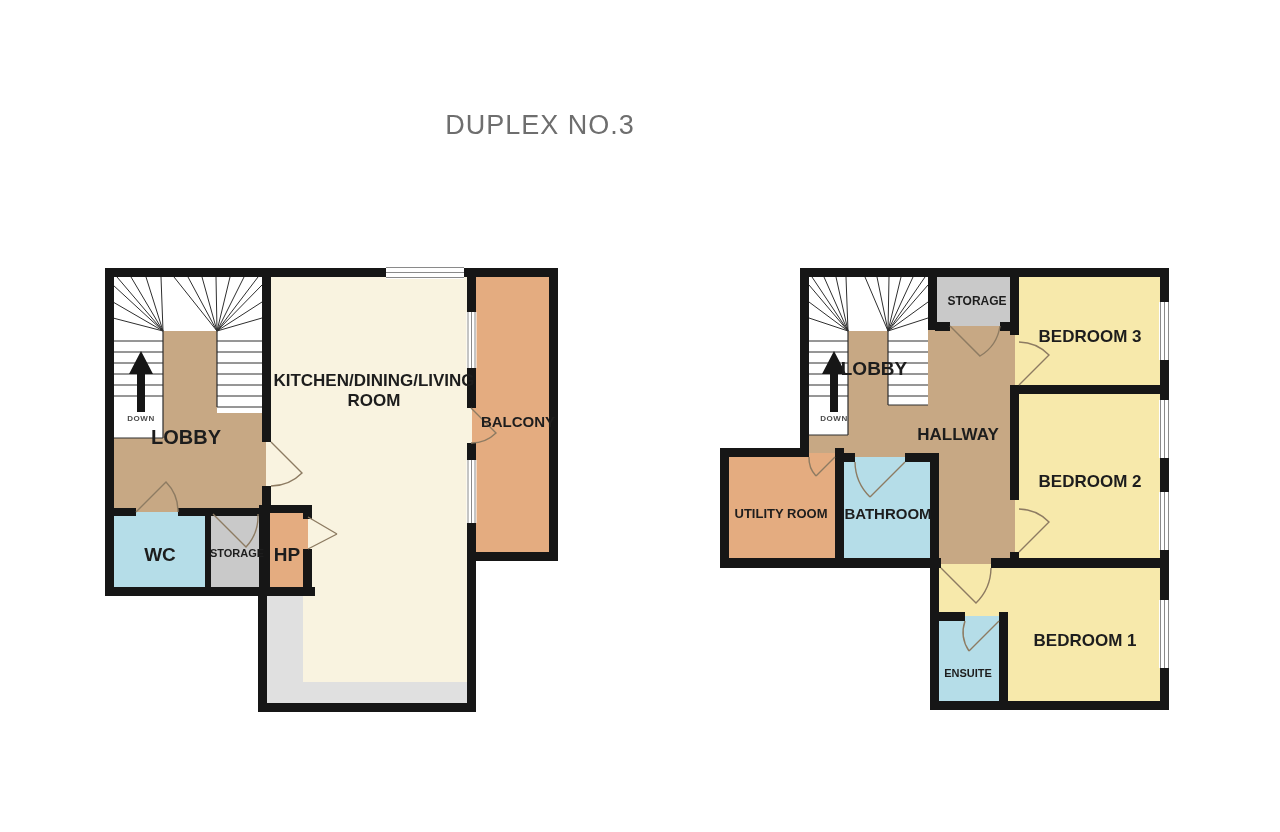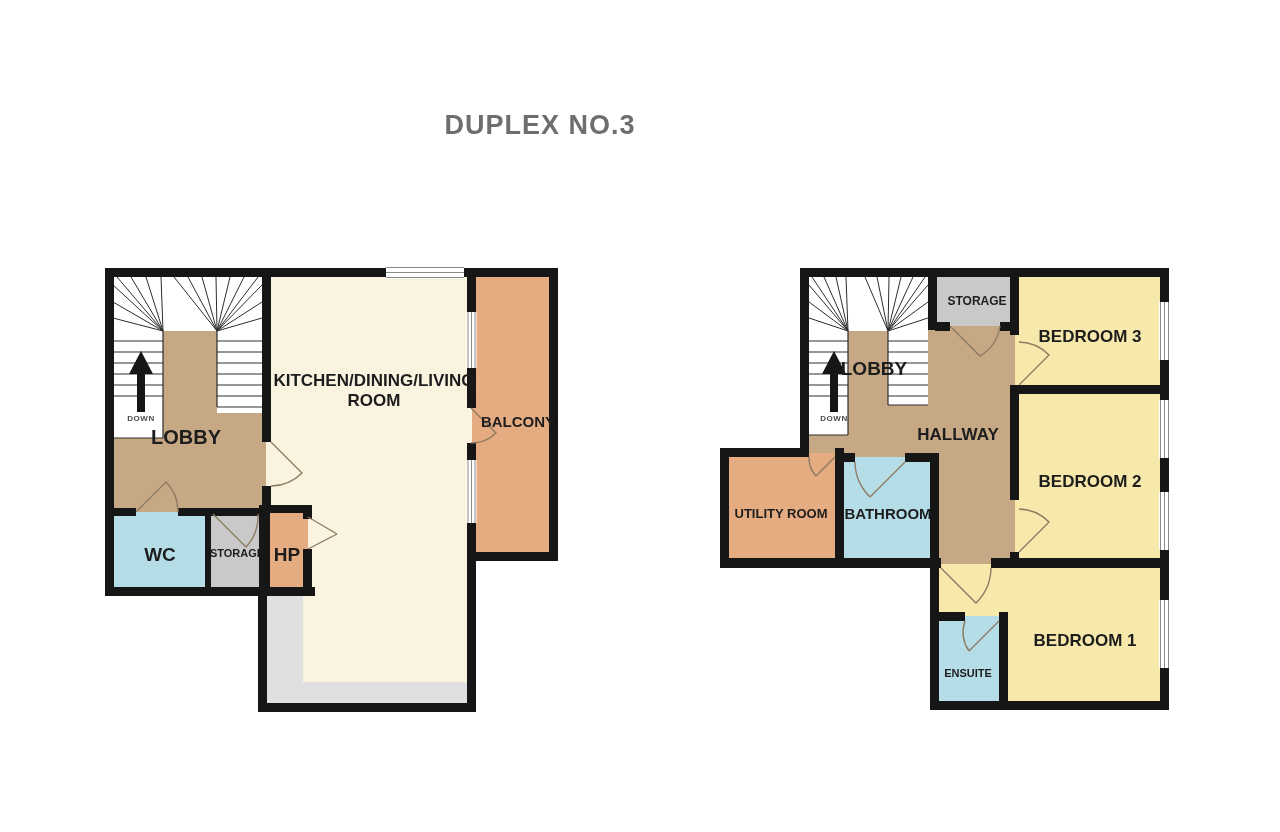--- a/index.html
+++ b/index.html
@@ -1,19 +1,19 @@
 <!DOCTYPE html>
 <html><head>
 <meta charset="utf-8">
 <style>
   html,body{margin:0;padding:0;background:#ffffff;}
   .page{position:relative;width:1280px;height:832px;background:#ffffff;overflow:hidden;
         font-family:"Liberation Sans",sans-serif;}
   .title{position:absolute;top:110px;left:380px;width:320px;text-align:center;
-         font-size:27px;font-weight:700;color:#6e6e6e;letter-spacing:1px;
+         font-size:27px;font-weight:400;color:#6e6e6e;letter-spacing:1px;
          font-family:"Liberation Sans",sans-serif;}
   svg{position:absolute;top:0;left:0;}
   svg text{font-family:"Liberation Sans",sans-serif;font-weight:bold;fill:#1d1d1d;}
   svg text.muted{fill:#4a4a4a;font-weight:bold;}
 </style>
 </head>
 <body>
 
 <div class="page">
 

